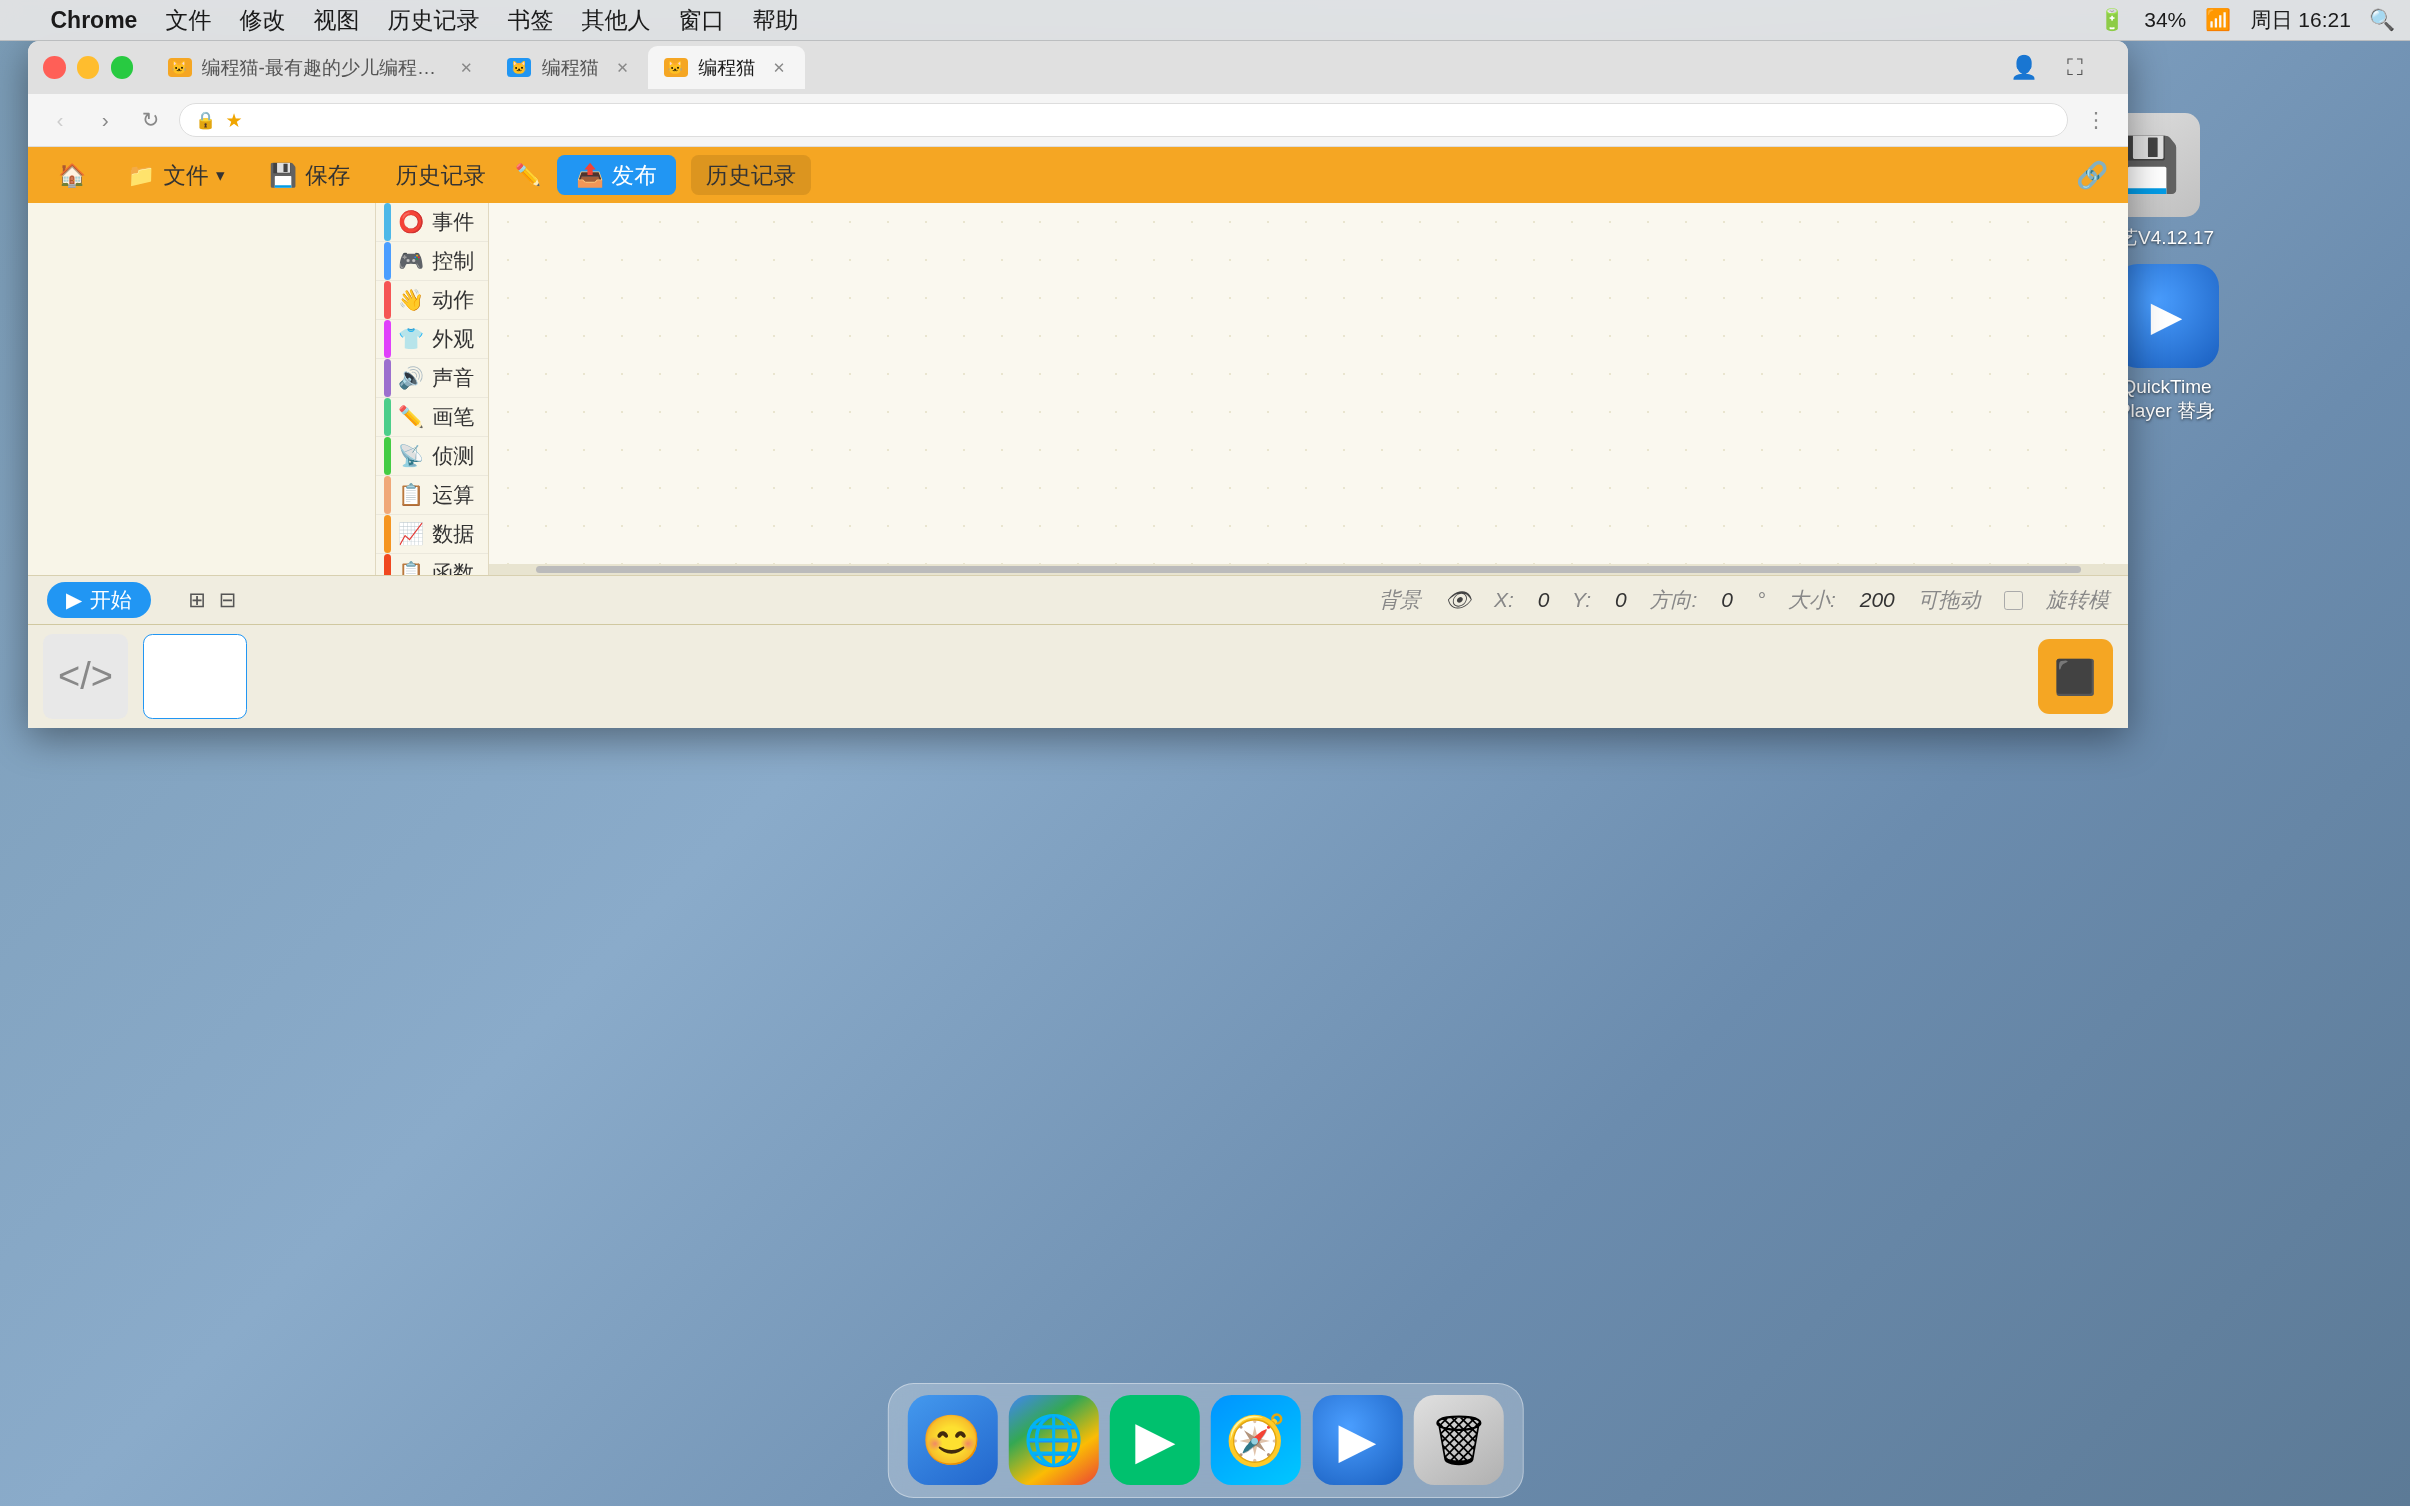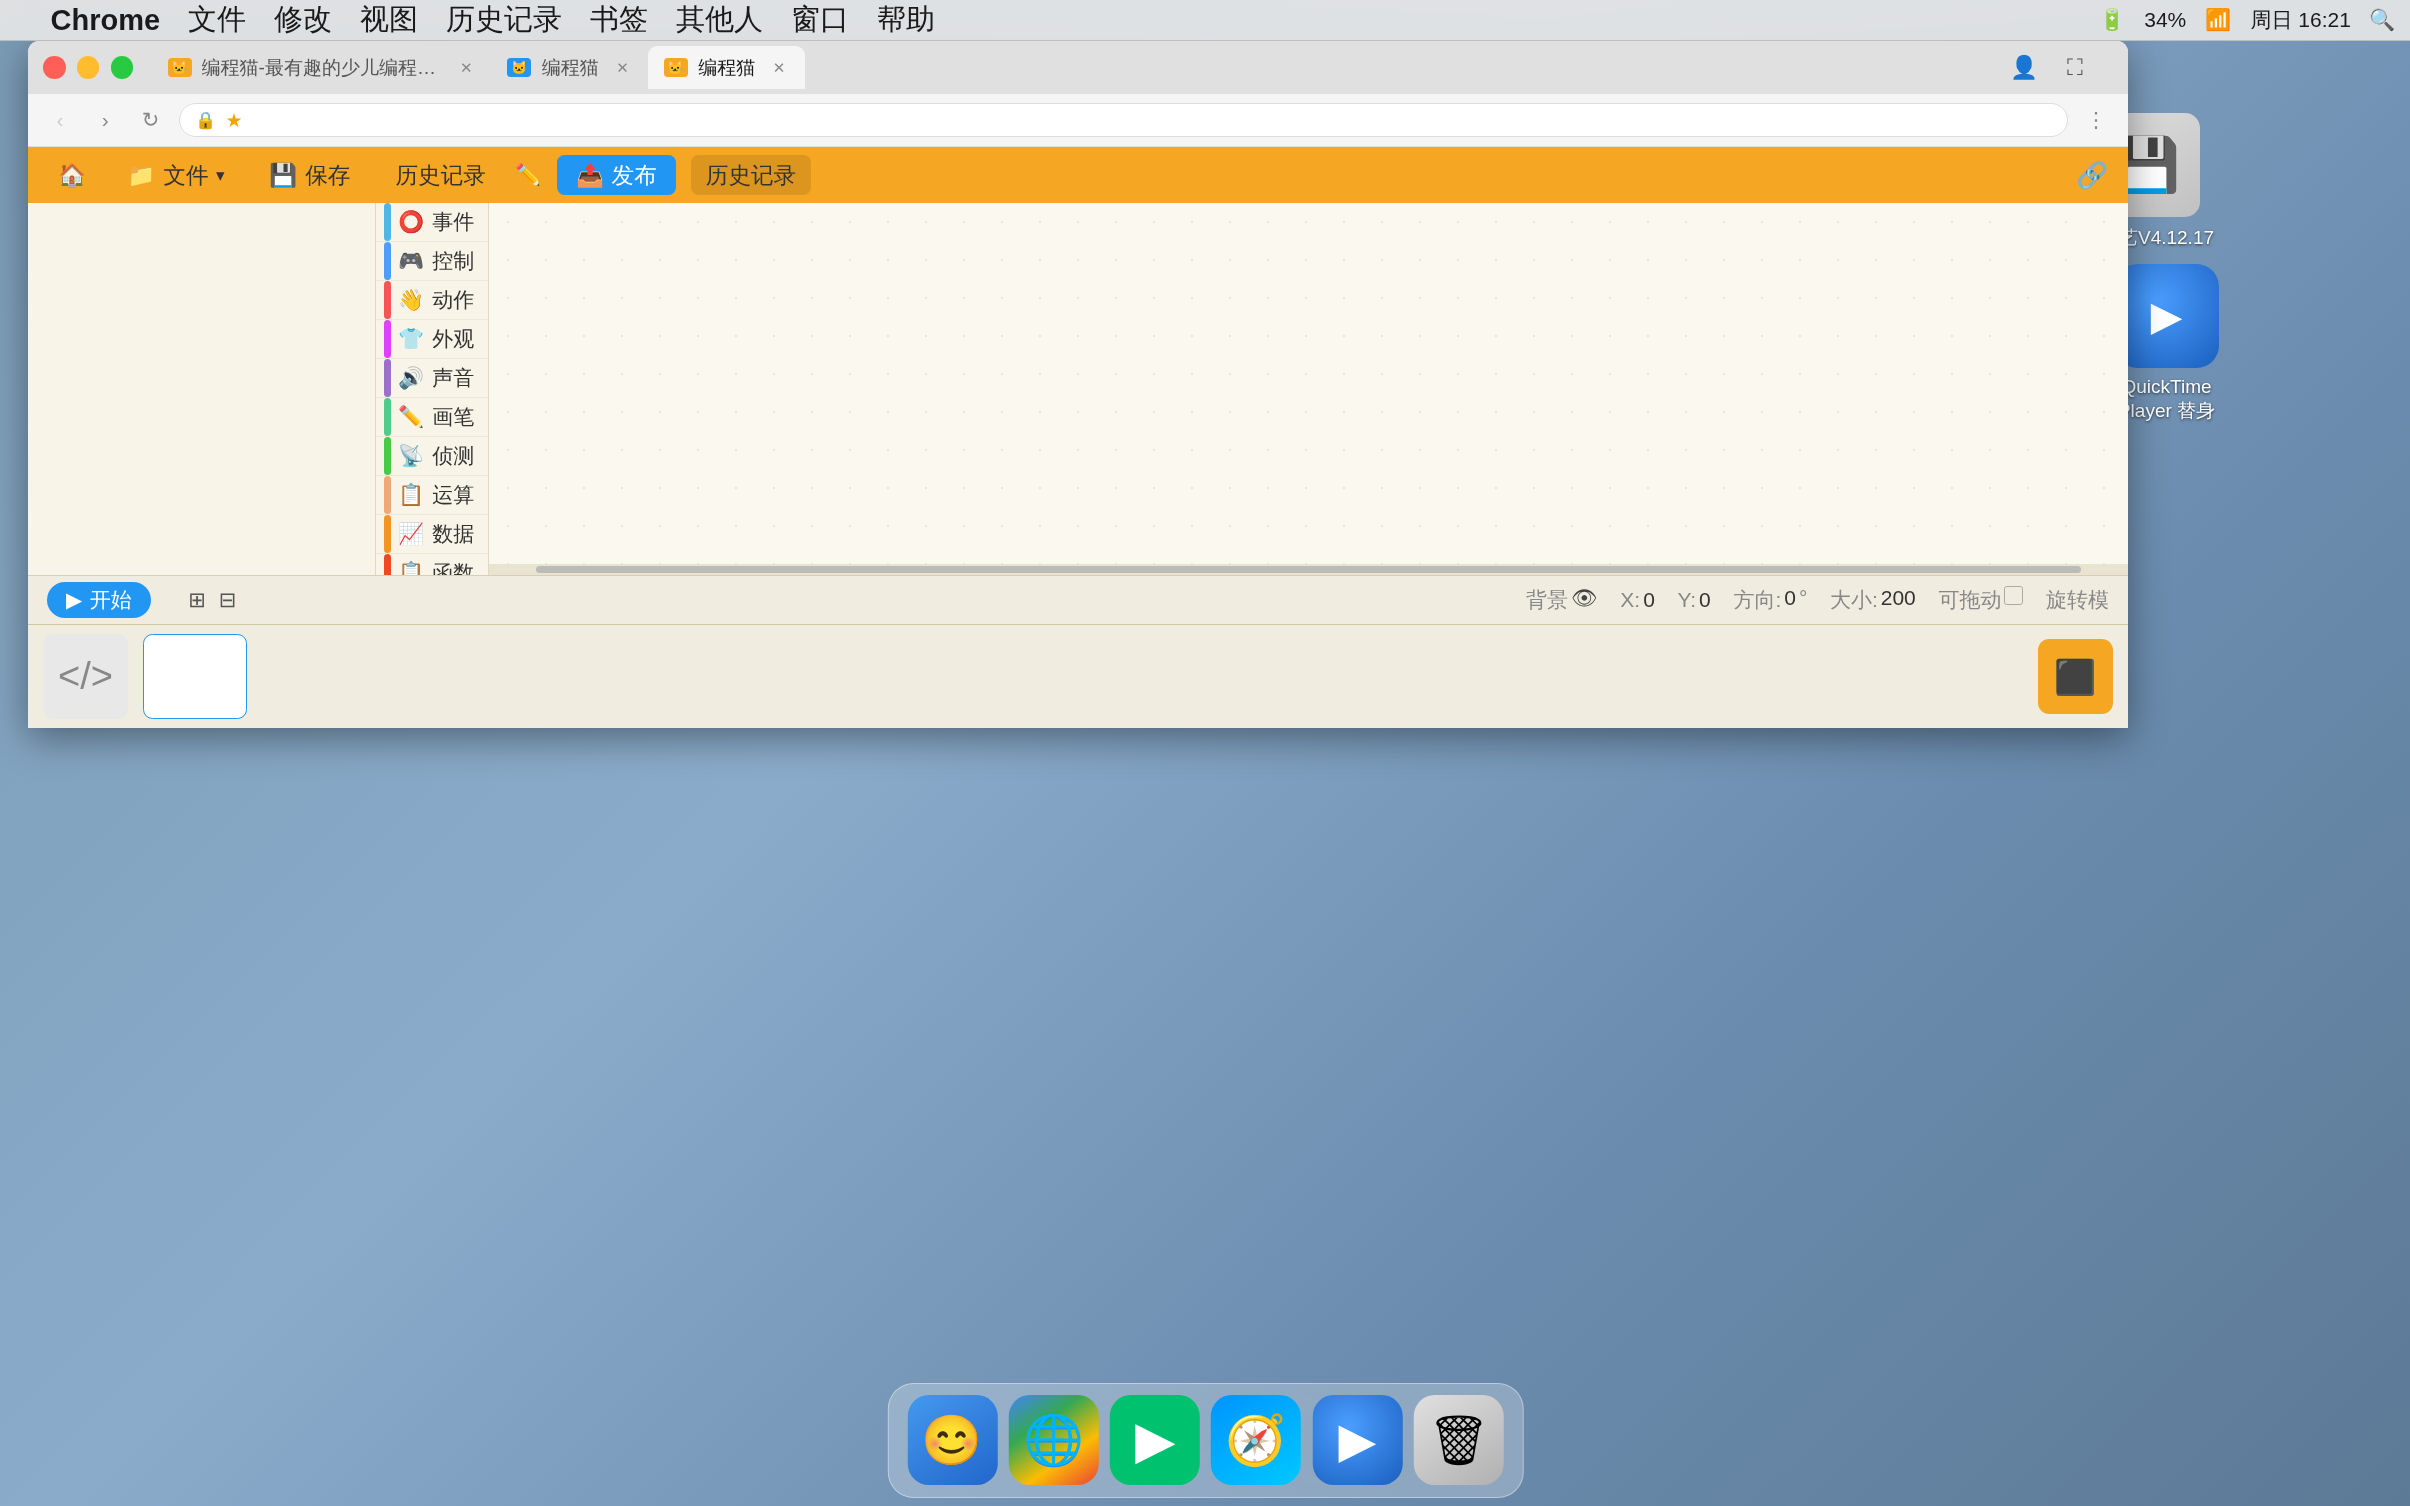--- a/index.html
+++ b/index.html
@@ -33,21 +33,21 @@
       font-size: 24.5px;
       color: #1a1a1a;
       gap: 28px;
       border-bottom: 0.9px solid rgba(0,0,0,0.15);
     }
     .menubar-apple {
       font-size: 26px;
       margin-right: 7.5px;
     }
     .menubar-item {
-      font-size: 29px;
+      font-size: 23px;
       color: #1a1a1a;
       cursor: default;
     }
     .menubar-item.bold {
       font-weight: 600;
     }
     .menubar-right {
       margin-left: auto;
       display: flex;
       align-items: center;
@@ -367,22 +367,23 @@
       display: flex;
       align-items: center;
       padding: 0 19px;
       gap: 22.6px;
       font-size: 21px;
       color: #444;
       flex-shrink: 0;
     }
     .status-item {
       display: flex;
-      align-items: flex-start;
-      gap: 3px;
+      align-items: center;
+      gap: 24px;
+      font-style: italic;
     }
     .status-label {
       color: #888;
     }
     .status-value {
       color: #333;
     }
     .status-play-btn {
       background: #2196F3;
       color: white;

